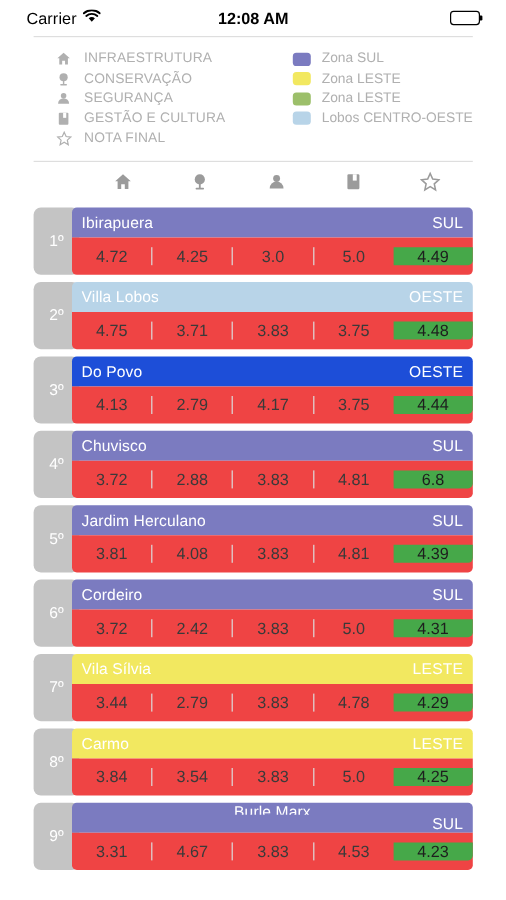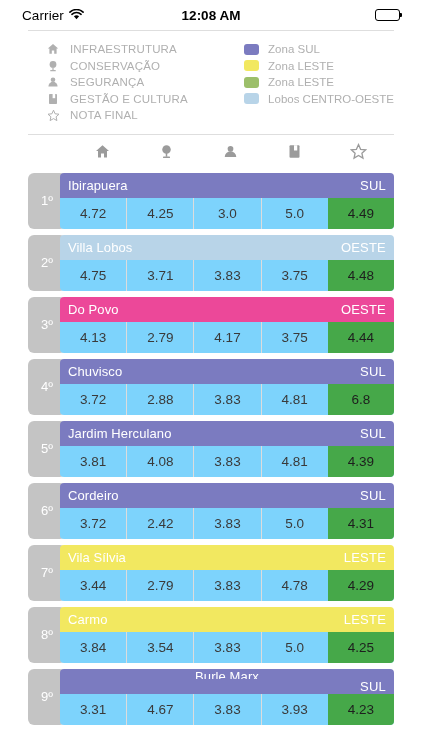--- a/index.html
+++ b/index.html
@@ -117,22 +117,23 @@
     font-size: 13px; font-weight: 400; letter-spacing: .1px;
     white-space: nowrap; overflow: hidden;
   }
   .band-zone {
     margin-left: auto;
     font-size: 13px; font-weight: 400; letter-spacing: .2px;
   }
   .cells {
     height: 31px;
     display: flex;
-    background: #7dd3fc;
+    background: #ef4444;
     border-radius: 0 0 4px 4px;
+    align-items: center;
   }
   .cell {
     flex: 1 1 0;
     display: flex; align-items: center; justify-content: center;
     font-size: 13.5px; color: #3a3a3a;
     border-left: 1px solid #dcdcdc;
   }
   .cell:first-child { border-left: none; }
   .cell.score {
     background: #46a849;
@@ -314,21 +315,21 @@
           <div class="cell">3.71</div>
           <div class="cell">3.83</div>
           <div class="cell">3.75</div>
           <div class="cell score">4.48</div>
         </div>
       </div>
     </div>
     <div class="row">
       <div class="rank">3º</div>
       <div class="row-body">
-        <div class="band" style="background: #ec4899;">
+        <div class="band" style="background: #1d4ed8;">
           <span class="band-name">Do Povo</span>
           <span class="band-zone">OESTE</span>
         </div>
         <div class="cells">
           <div class="cell">4.13</div>
           <div class="cell">2.79</div>
           <div class="cell">4.17</div>
           <div class="cell">3.75</div>
           <div class="cell score">4.44</div>
         </div>
@@ -418,18 +419,18 @@
       <div class="rank">9º</div>
       <div class="row-body">
         <div class="band" style="background: rgb(123, 123, 192); flex-direction: column;">
           <span class="band-name">Burle Marx</span>
           <span class="band-zone">SUL</span>
         </div>
         <div class="cells">
           <div class="cell">3.31</div>
           <div class="cell">4.67</div>
           <div class="cell">3.83</div>
-          <div class="cell">3.93</div>
+          <div class="cell">4.53</div>
           <div class="cell score">4.23</div>
         </div>
       </div>
     </div>
   </div>
 
 </body></html>

